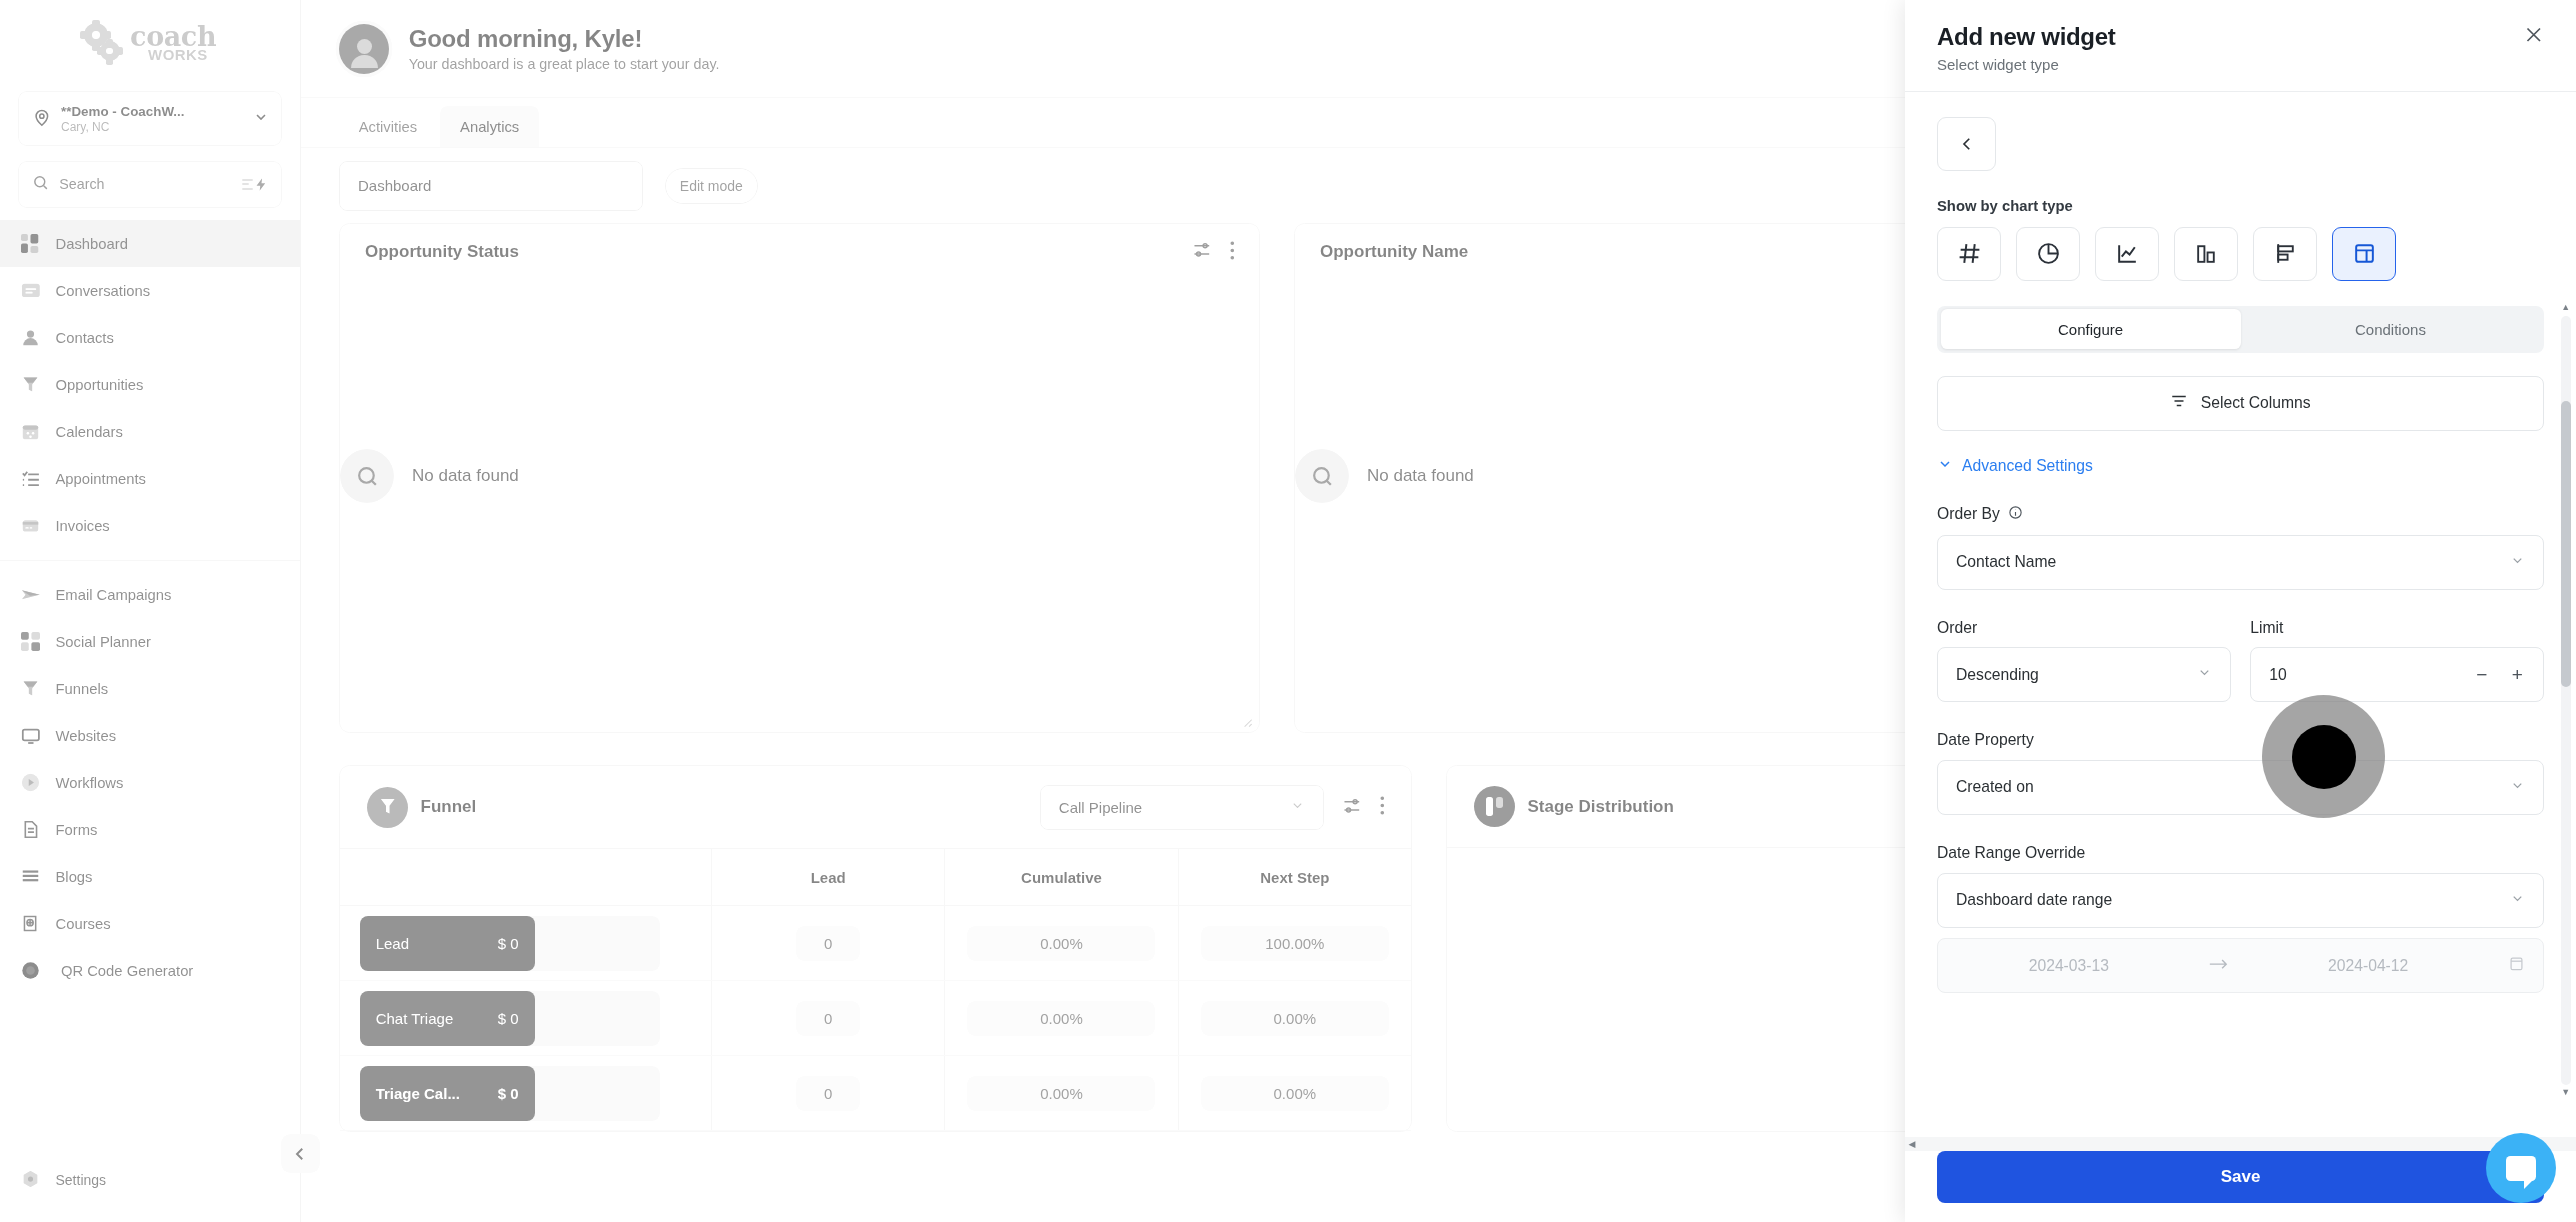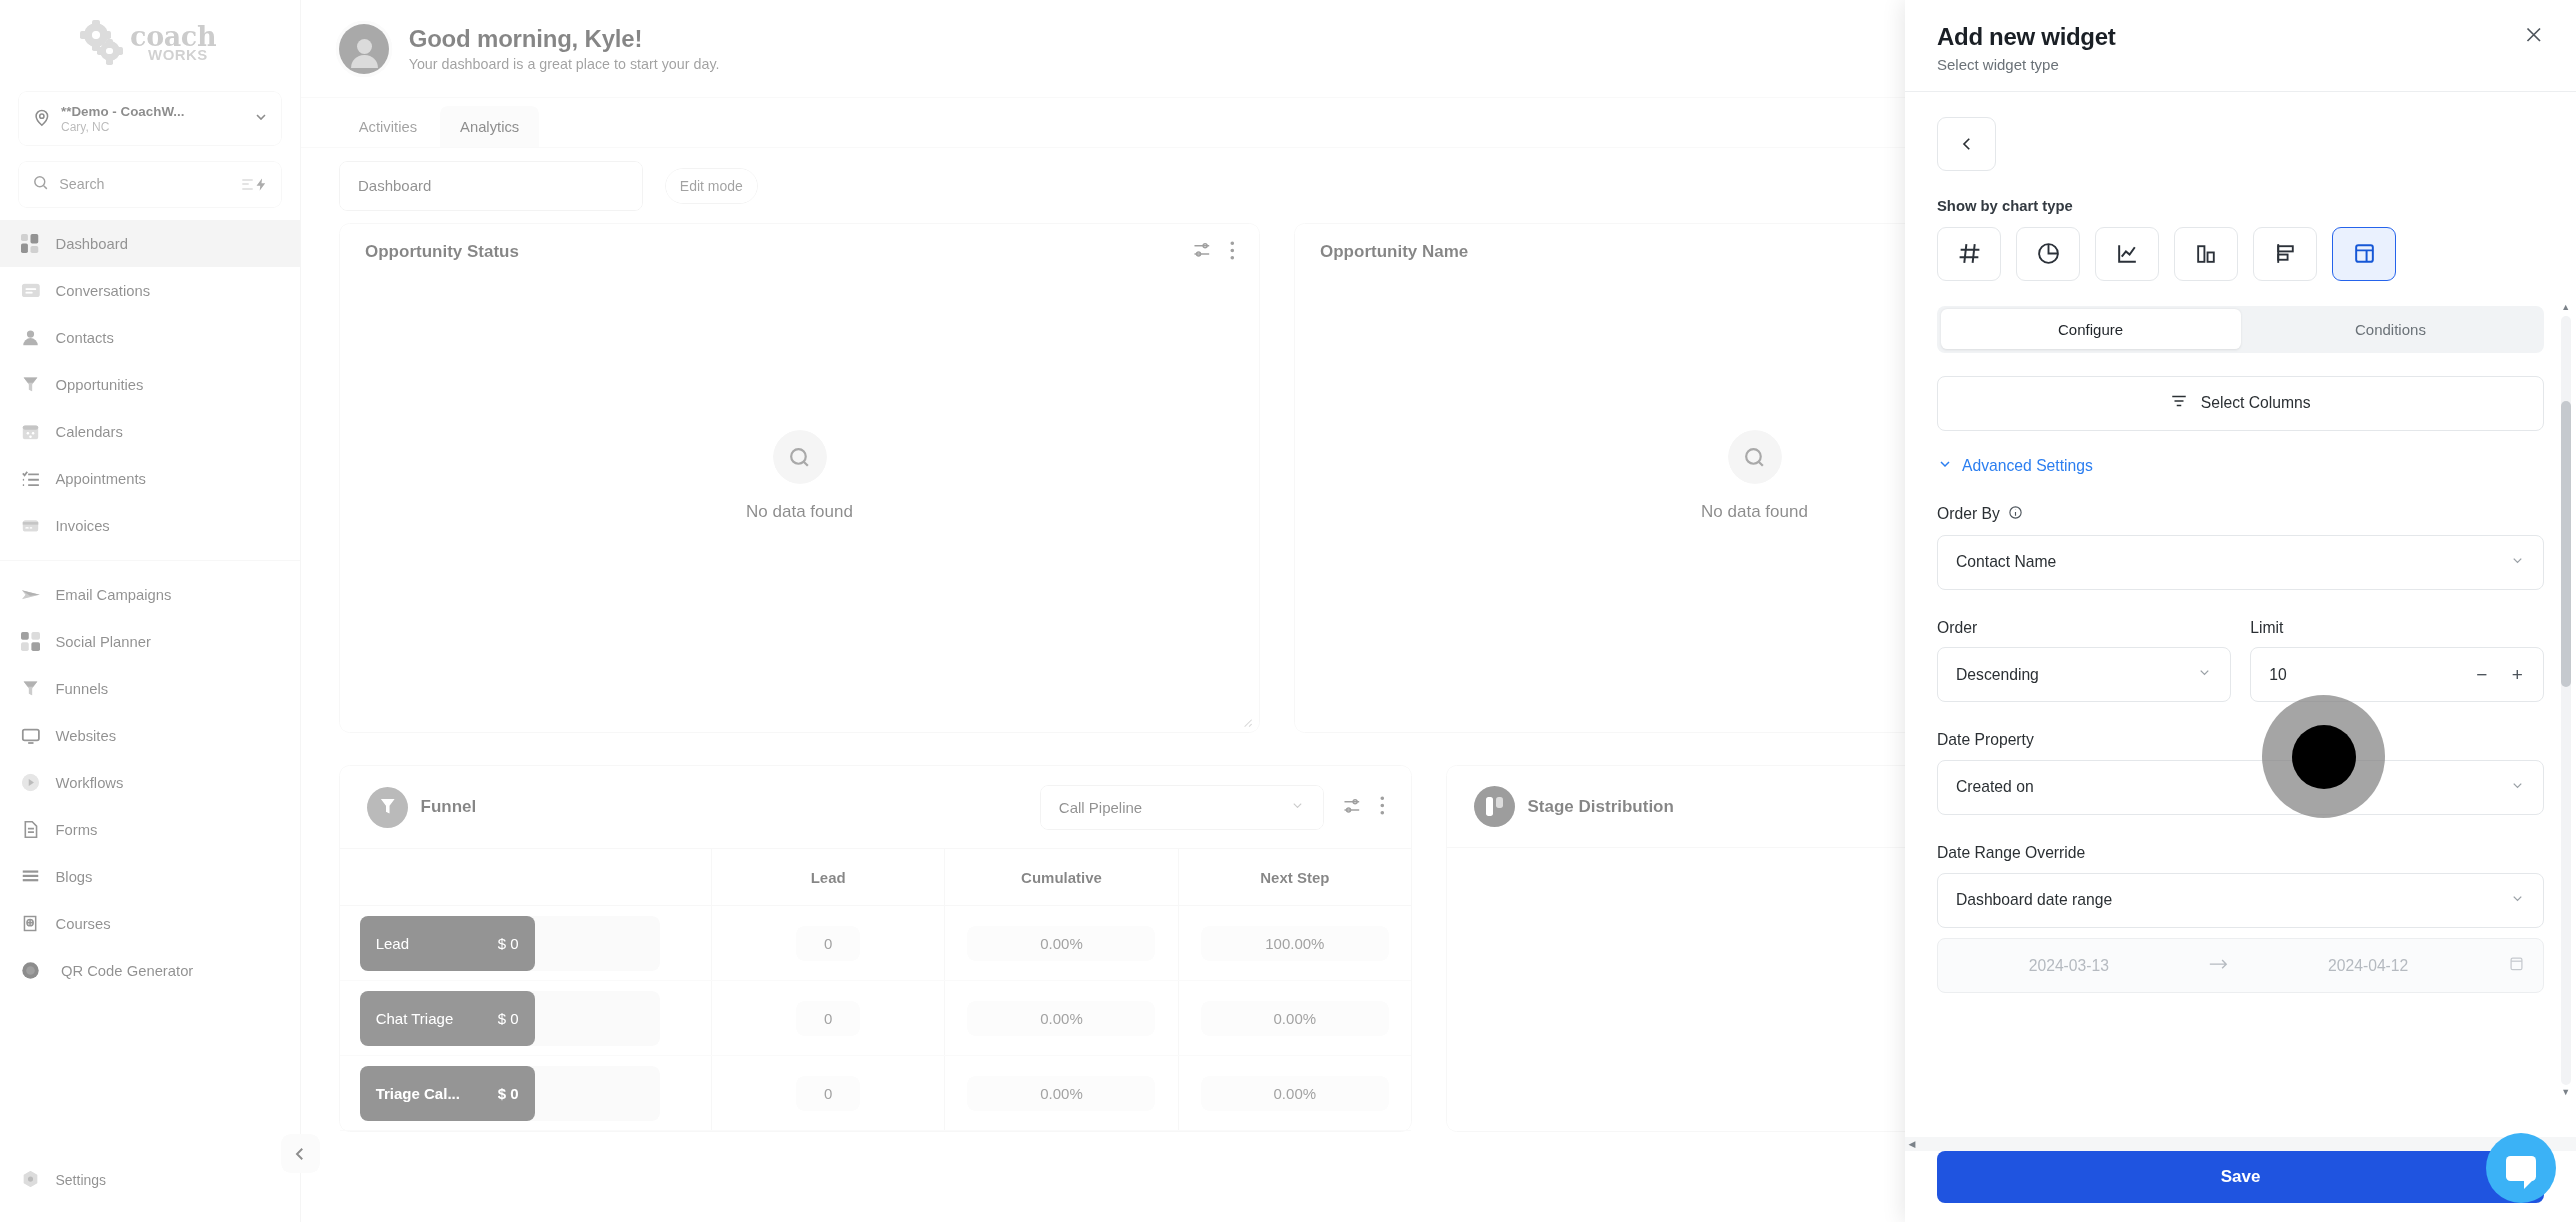--- a/index.html
+++ b/index.html
@@ -110,21 +110,21 @@
     height: 47px; min-width: 358px; border: 0.9px solid #e2e5e8; border-radius: 8px;
     display: flex; align-items: center; gap: 25px; padding: 0 23px; font-size: 15px; color: #9aa0a6;
   }
 
   .grid { flex: 1; padding: 0 38px; display: flex; flex-direction: column; gap: 32px; }
   .row { display: flex; gap: 34px; }
   .card { background: #fff; border: 0.9px solid #e7eaed; border-radius: 10.7px; position: relative; }
   .card-head { height: 55px; display: flex; align-items: center; padding: 0 25px; gap: 12.5px; }
   .card-title { font-size: 17px; font-weight: 600; color: #1f2429; }
   .card-tools { margin-left: auto; display: flex; align-items: center; gap: 18px; color: #6b7278; }
-  .card-body { display: flex; flex-direction: column; align-items: center; justify-content: center; gap: 18px; }
+  .card-body { display: flex; flex-direction: row; align-items: center; justify-content: flex-start; gap: 18px; }
   .nodata-ico {
     width: 54px; height: 54px; border-radius: 50%; background: #dfe8f7;
     display: flex; align-items: center; justify-content: center;
   }
   .nodata-txt { font-size: 17px; color: #2b3034; }
   .resize-grip { position: absolute; right: 6.3px; bottom: 6.3px; width: 11.6px; height: 11.6px; }
 
   .funnel-ico { width: 41px; height: 41px; border-radius: 50%; background: #14a06a; display: flex; align-items: center; justify-content: center; }
   .stage-ico { width: 41px; height: 41px; border-radius: 50%; background: #7234c4; display: flex; align-items: center; justify-content: center; gap: 2.7px; }
   .stage-ico i { display: block; background: #fff; border-radius: 2.7px; }

